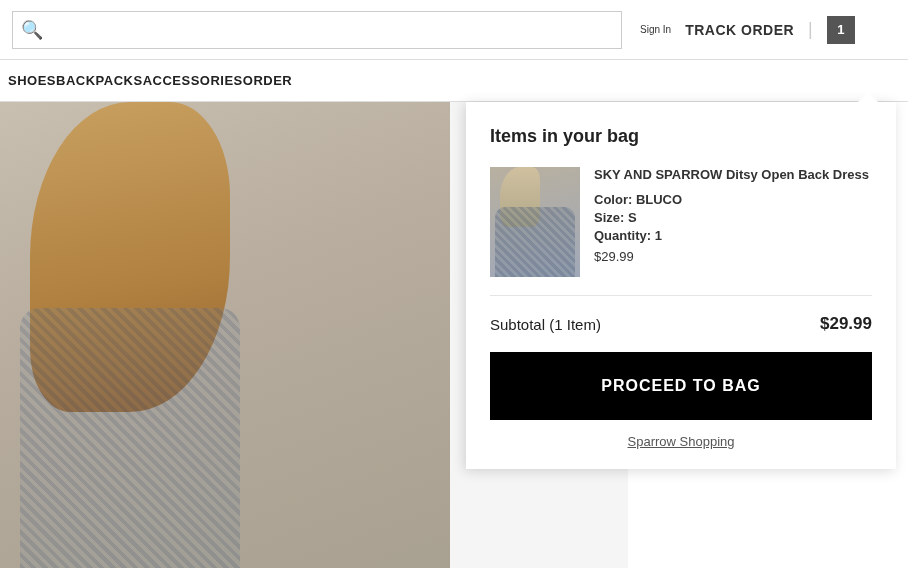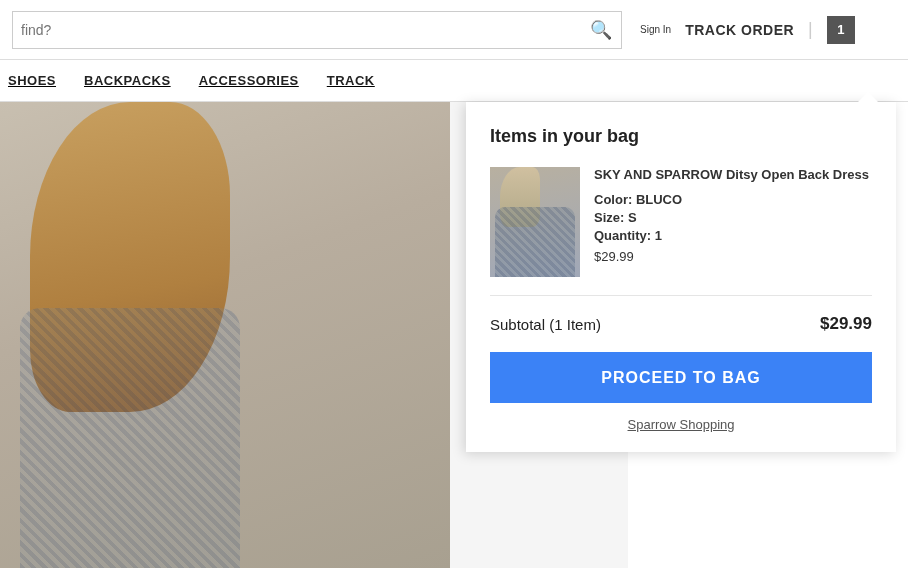--- a/index.html
+++ b/index.html
@@ -81,24 +81,22 @@
     }
 
     
     .nav {
       display: flex;
       background: #fff;
       border-bottom: 1px solid #ddd;
       height: 42px;
       align-items: center;
       padding: 0 0 0 8px;
-      gap: 28px;
       position: relative;
       z-index: 10;
-      text-decoration: underline;
     }
     .nav-item {
       font-size: 13px;
       font-weight: bold;
       color: #222;
       cursor: pointer;
       letter-spacing: 0.5px;
       white-space: nowrap;
     }
 
@@ -356,22 +354,22 @@
       font-size: 15px;
       color: #222;
     }
     .subtotal-amount {
       font-size: 17px;
       font-weight: bold;
       color: #222;
     }
     .proceed-btn {
       width: 100%;
-      height: 51px;
-      background: #3b82f6;
+      height: 68px;
+      background: #000000;
       color: #fff;
       border: none;
       font-size: 16px;
       font-weight: bold;
       letter-spacing: 1px;
       cursor: pointer;
       margin-bottom: 14px;
     }
     .continue-shopping-link {
       display: block;
@@ -393,40 +391,39 @@
       border-left: 10px solid transparent;
       border-right: 10px solid transparent;
       border-bottom: 10px solid #fff;
     }
   </style>
 </head>
 <body>
 
 <div class="header">
   <div class="search-bar">
-    <input class="search-input" type="text" placeholder="find?" style="">
     <button class="search-icon-btn">🔍</button>
   </div>
   <div class="header-right">
     <span class="sign-in-link">Sign In</span>
     <span class="track-order-link">TRACK ORDER</span>
     <span class="divider">|</span>
     <div class="cart-icon-wrapper">
       <div class="cart-icon">
         <span>1</span>
       </div>
     </div>
   </div>
 </div>
 
 <div class="nav">
   <span class="nav-item">SHOES</span>
   <span class="nav-item">BACKPACKS</span>
   <span class="nav-item">ACCESSORIES</span>
-  <span class="nav-item">TRACK</span>
+  <span class="nav-item">ORDER</span>
 </div>
 
 <div class="main-area">
 
   <div class="product-section">
     <div class="product-image-placeholder">
       <div class="figure-bg"></div>
       <div class="hair"></div>
       <div class="dress-overlay"></div>
     </div>

